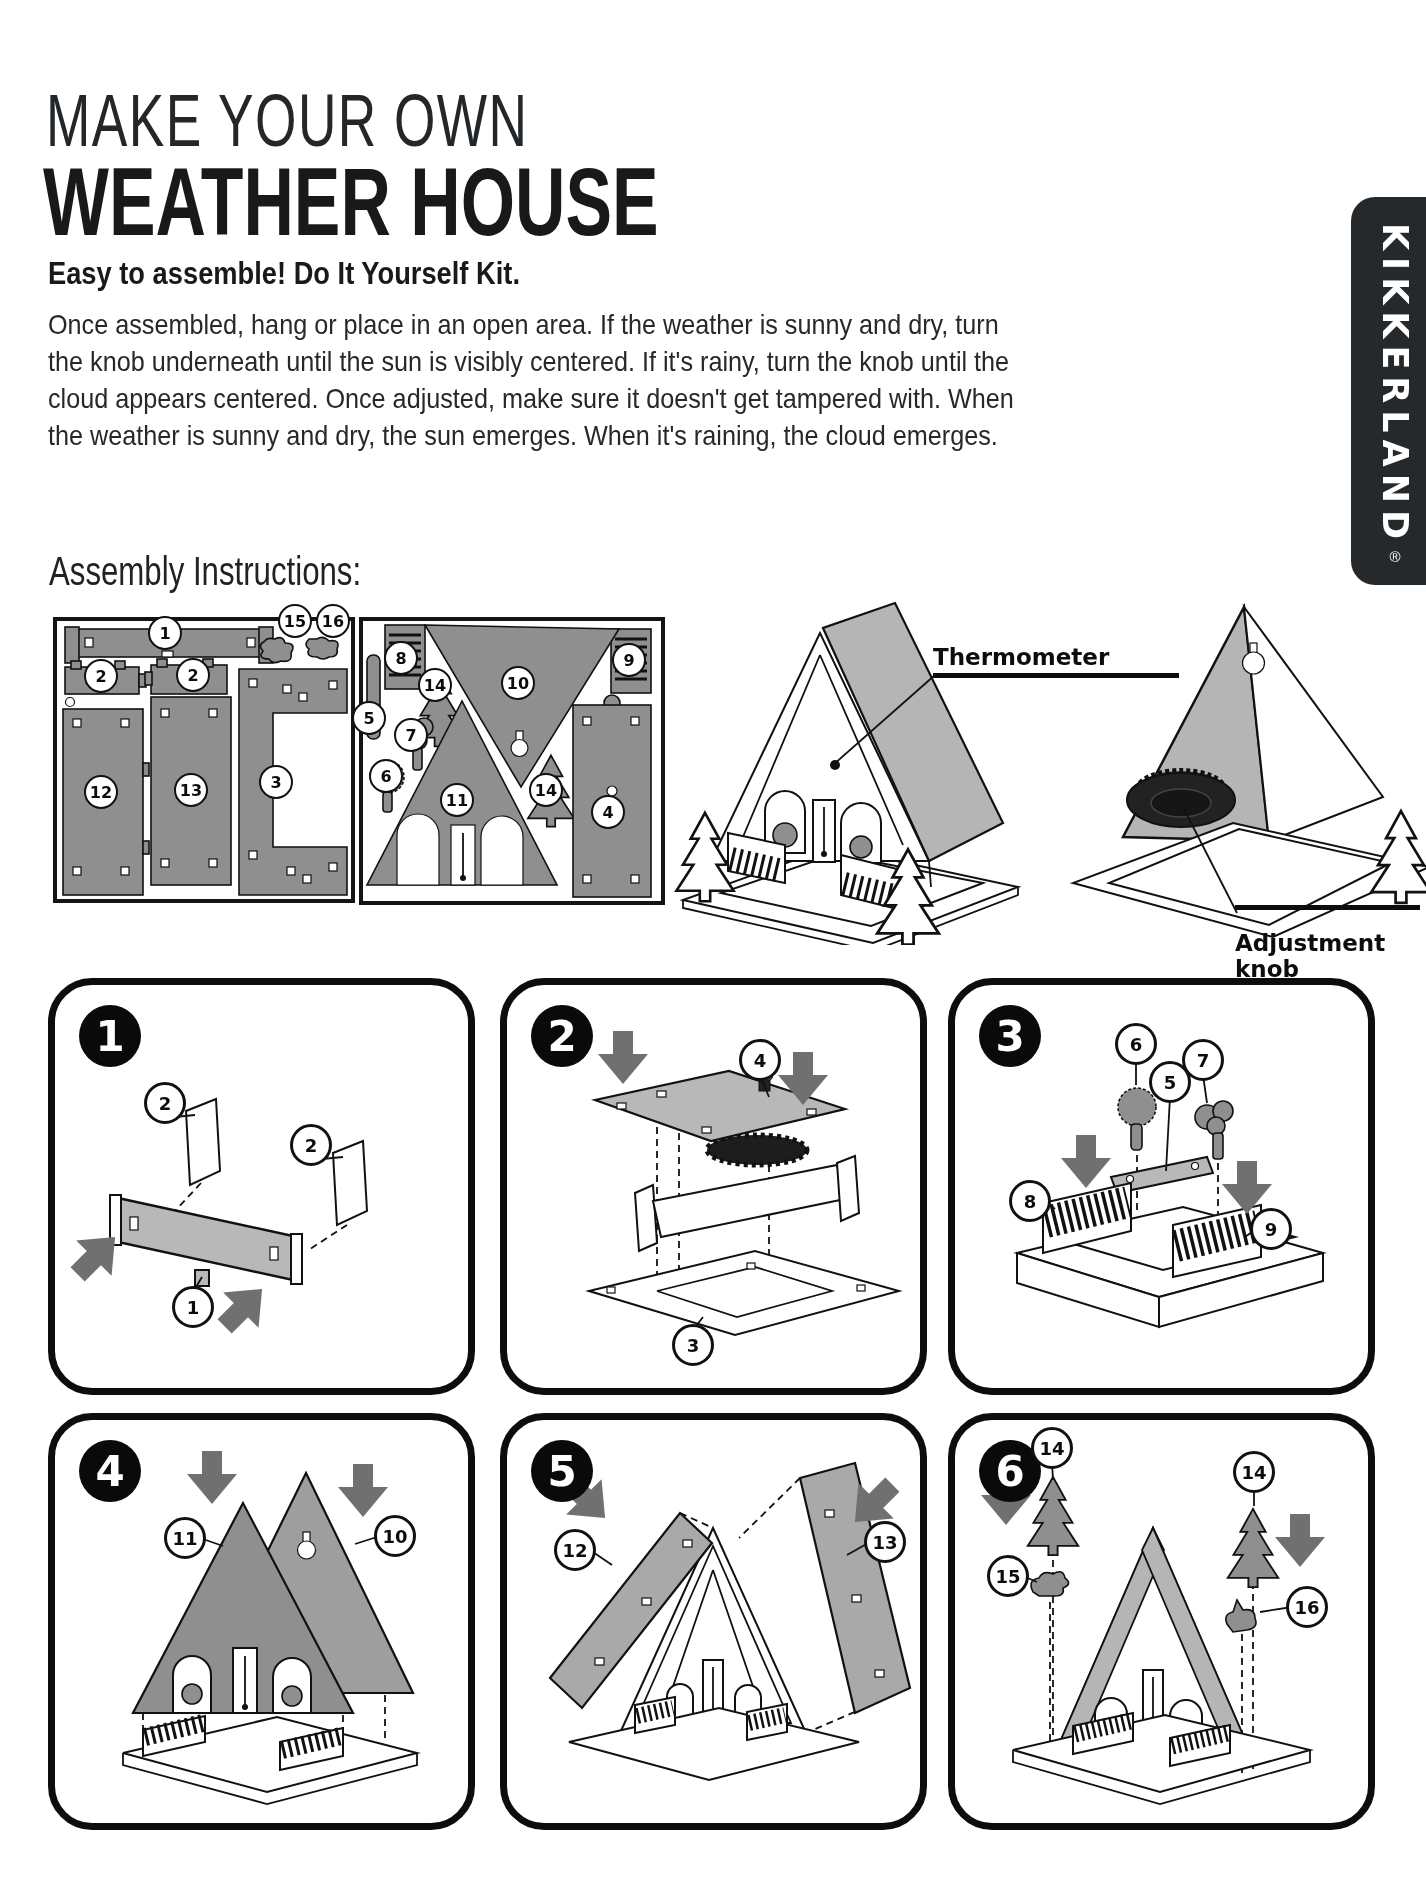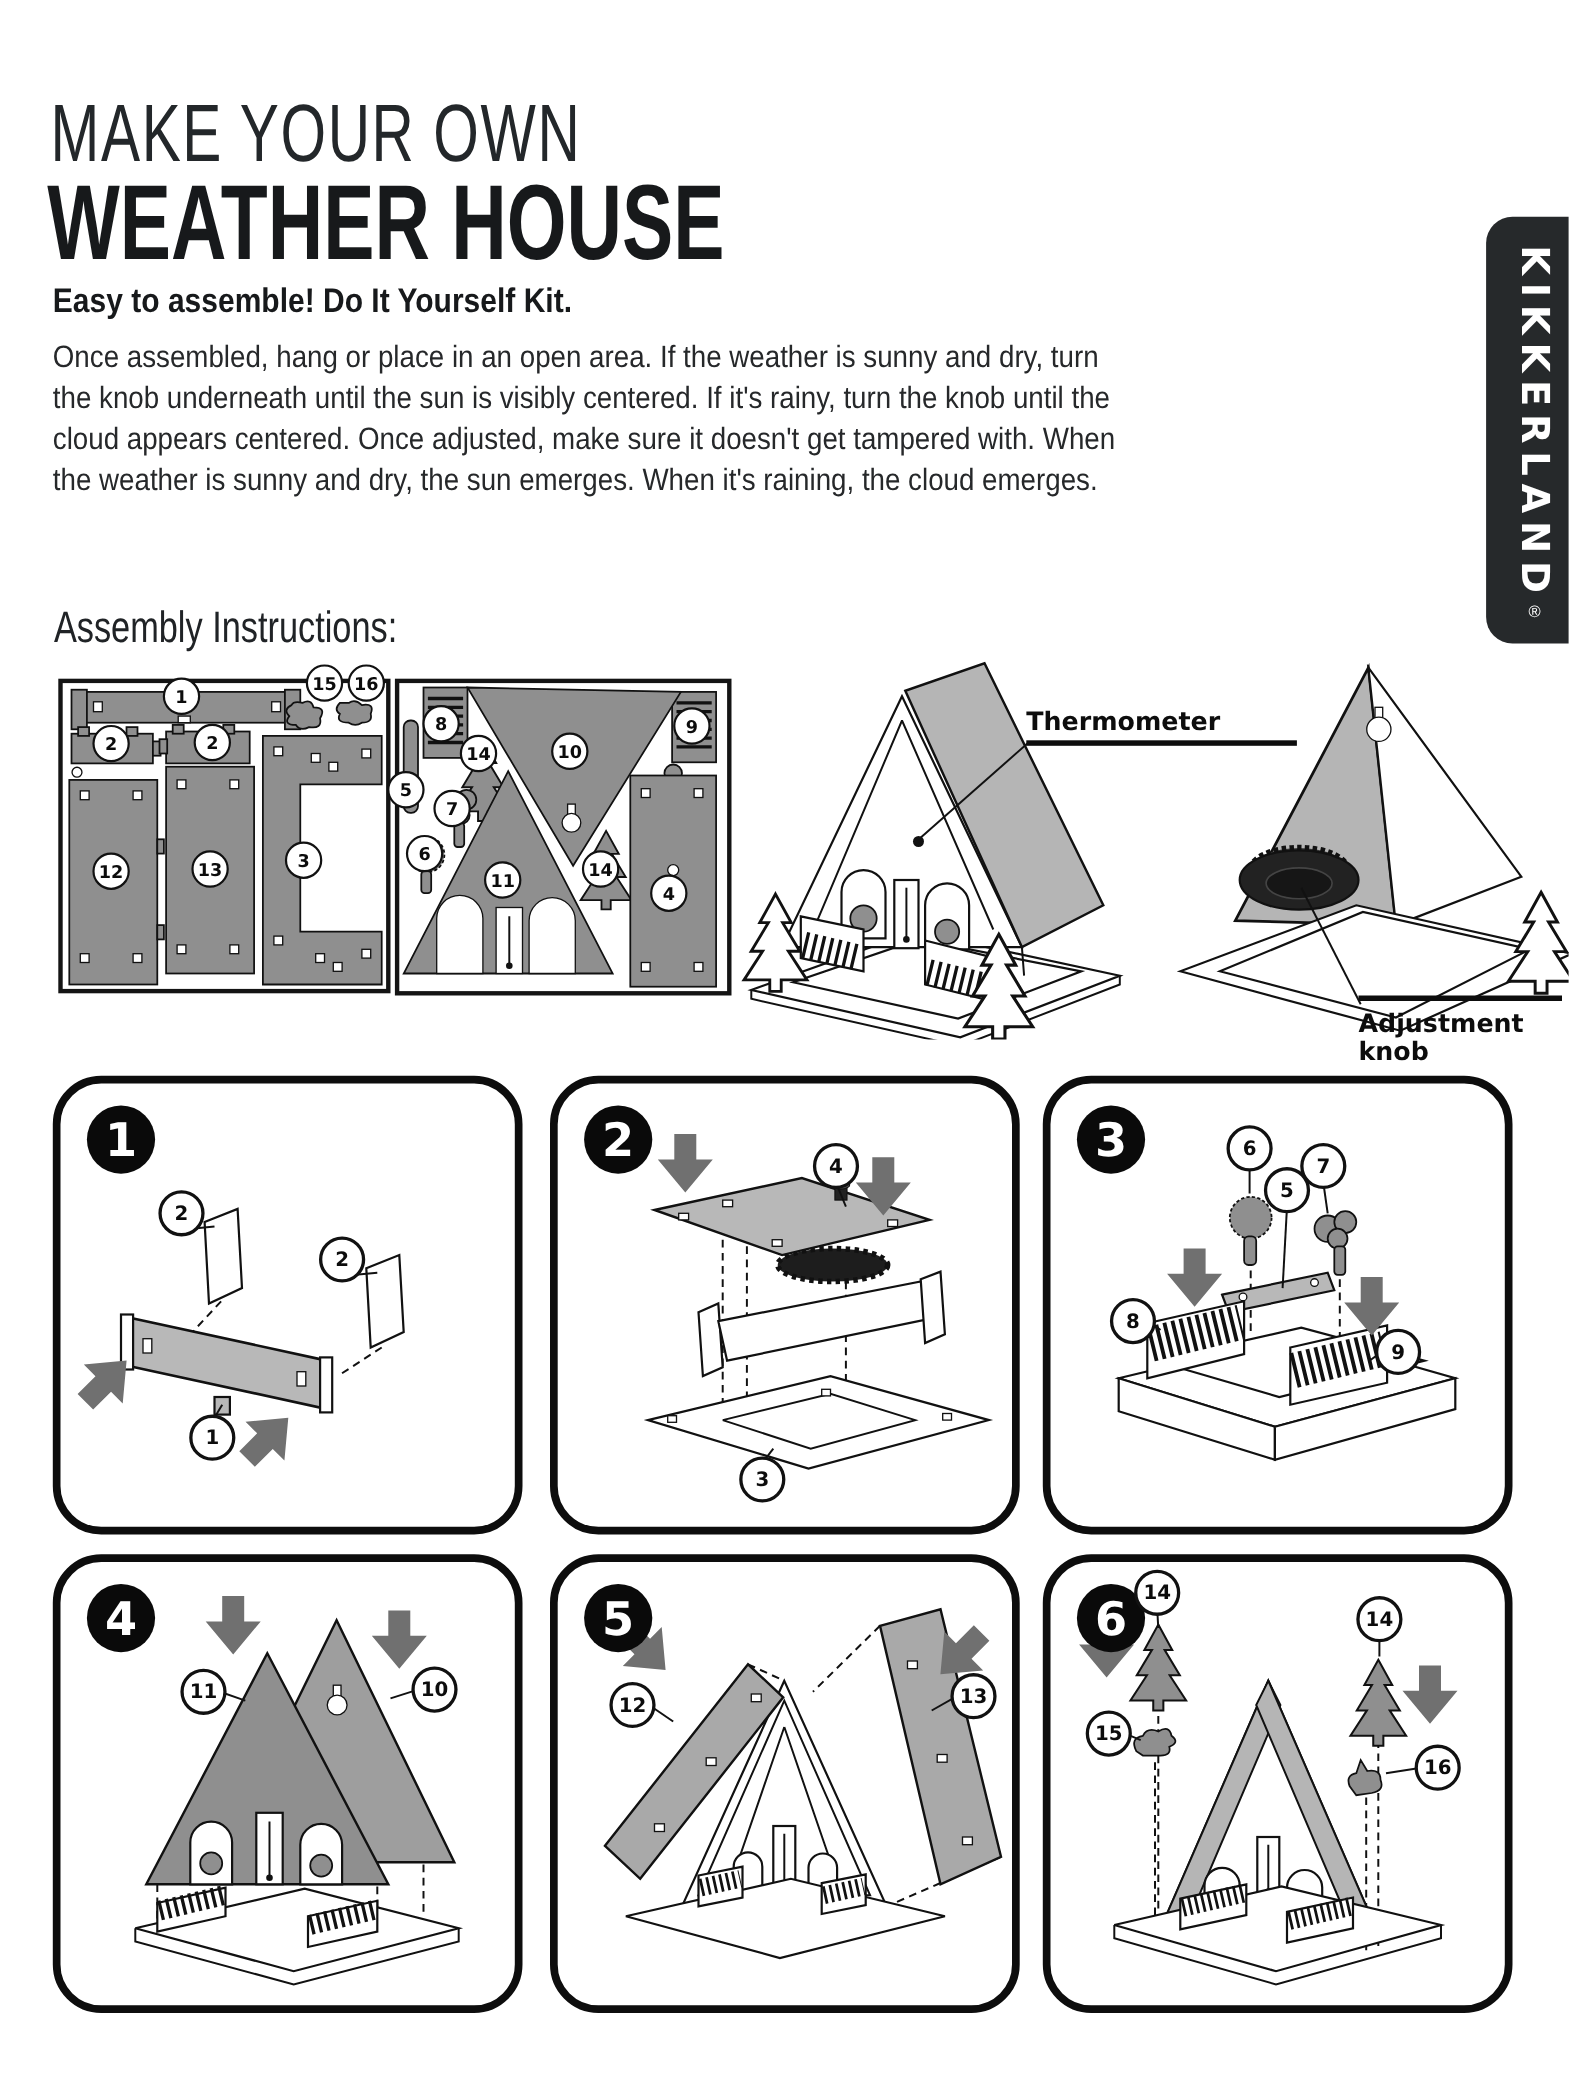--- a/index.html
+++ b/index.html
@@ -29,21 +29,21 @@
   .badge{position:absolute;left:24px;top:20px;width:62px;height:62px;border-radius:50%;background:#0a0a0a;
       color:#fff;display:flex;align-items:center;justify-content:center;font-size:42px;font-weight:700;
       font-family:"DejaVu Sans",sans-serif;}
   .co{position:absolute;width:36px;height:36px;border:3px solid #111;border-radius:50%;background:#fff;
       display:flex;align-items:center;justify-content:center;font-weight:700;font-size:18px;
       transform:translate(-50%,-50%);font-family:"DejaVu Sans",sans-serif;color:#0c0c0c;z-index:3;}
   .co.sm{width:30px;height:30px;font-size:16px;border-width:2.5px;}
   .lbl{position:absolute;font-size:23px;font-weight:700;color:#0d0d0d;z-index:4;
       font-family:"DejaVu Sans",sans-serif;}
   .lbl.th{border-bottom:5px solid #0d0d0d;padding-bottom:3px;}
-  .lbl.aj{border-top:5px solid #0d0d0d;padding-top:8px;}
+  .lbl.aj{border-top:5px solid #0d0d0d;padding-top:20px;}
   .pt{fill:#8f8f8f;stroke:#111;stroke-width:1.6;}
   .wp{fill:#fff;stroke:#111;stroke-width:2;}
   .hl{fill:#fff;stroke:#111;stroke-width:1.2;}
   .dsh{stroke:#111;stroke-width:1.8;stroke-dasharray:7 5;fill:none;}
   .ld{stroke:#111;stroke-width:1.8;fill:none;}
   .slat{stroke:#111;fill:none;}
 </style>
 </head>
 <body>
 

